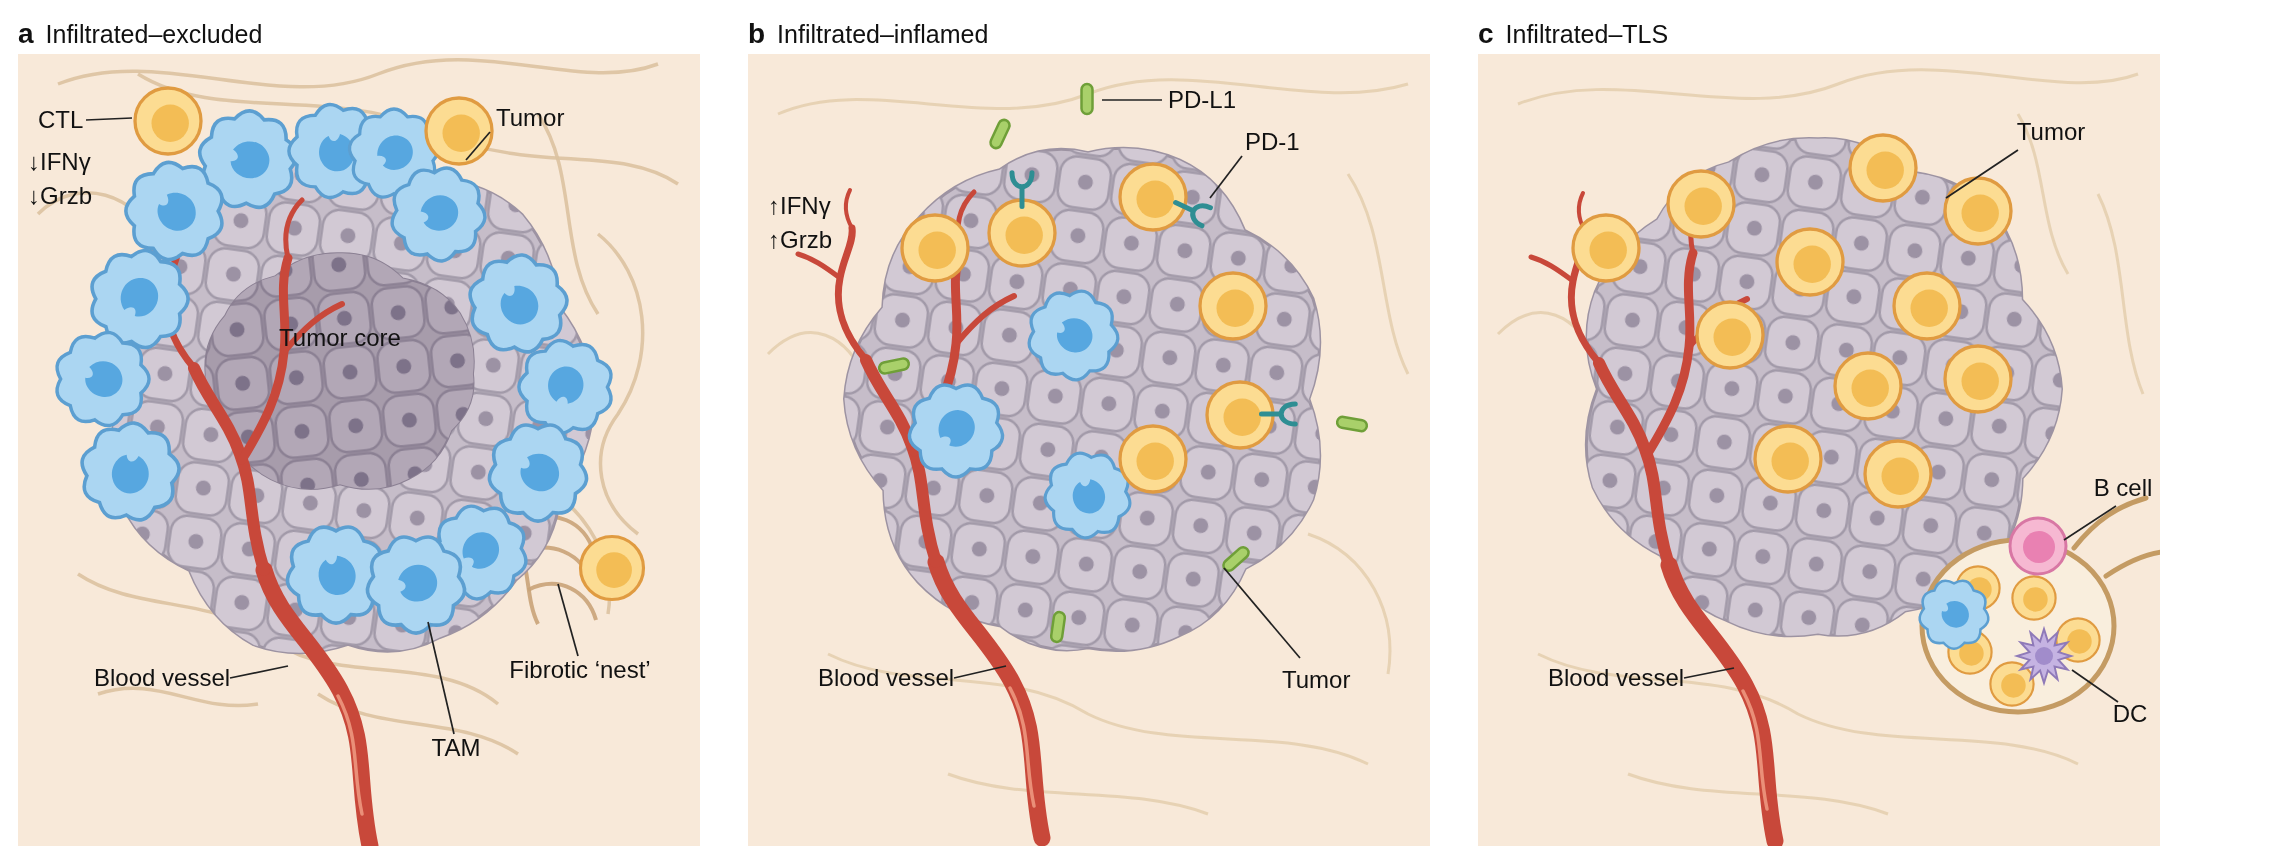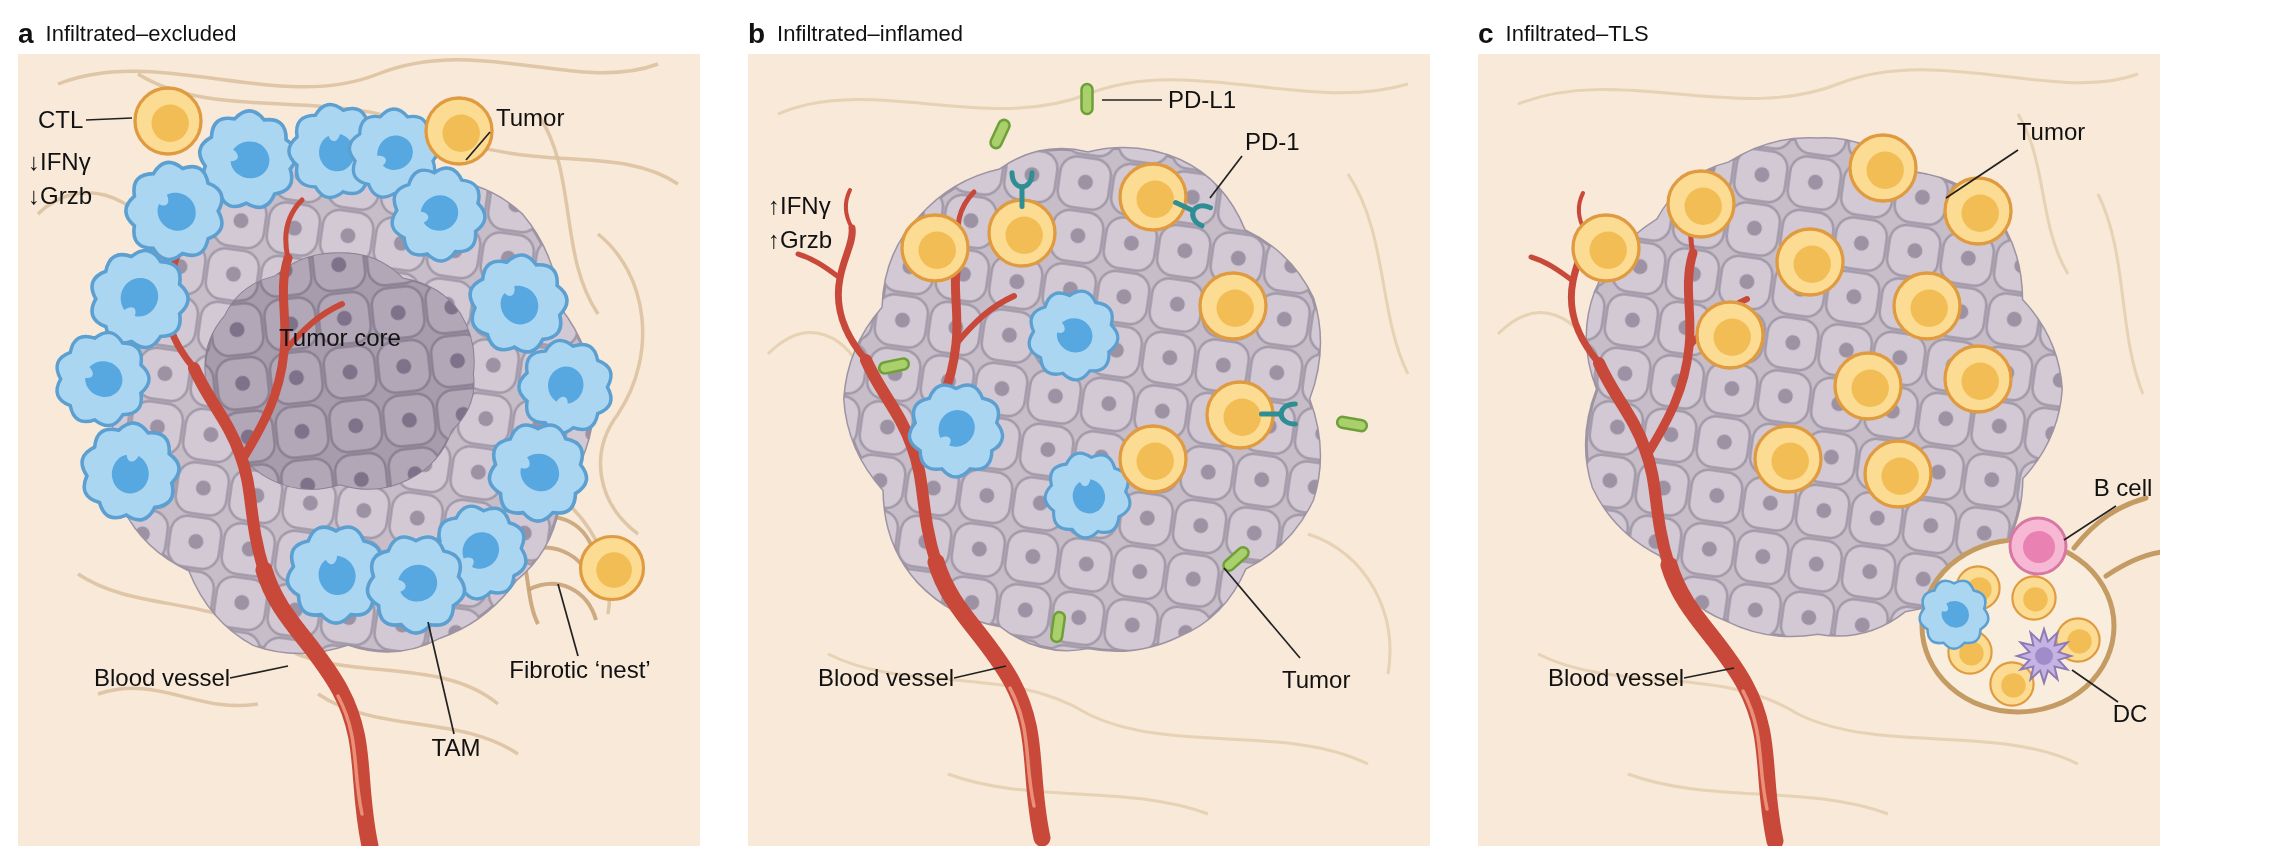--- a/index.html
+++ b/index.html
@@ -7,21 +7,21 @@
     position:relative;width:2284px;height:861px;background:#ffffff;
     font-family:"Liberation Sans","DejaVu Sans",sans-serif;color:#111;
     overflow:hidden;
   }
   .panel{position:absolute;top:14px;width:682px;}
   .panel-a{left:18px;}
   .panel-b{left:748px;}
   .panel-c{left:1478px;}
   .panel-header{height:40px;display:flex;align-items:center;gap:12px;}
   .panel-letter{font-weight:bold;font-size:28px;}
-  .panel-title{font-size:22px;}
+  .panel-title{font-size:25px;}
   svg.art{display:block;width:682px;height:792px;background:#f8e9d9;}
   svg text{font-family:"Liberation Sans","DejaVu Sans",sans-serif;font-size:24px;fill:#111;}
   .leader{stroke:#222;stroke-width:1.7;fill:none;}
   .strand{stroke:#dcc2a0;stroke-width:3.5;fill:none;opacity:.9;}
   .strand.dark{stroke:#c9a378;stroke-width:4;}
   .strand.light{stroke:#e4cfaf;stroke-width:3;}
 </style>
 </head>
 <body>
 

